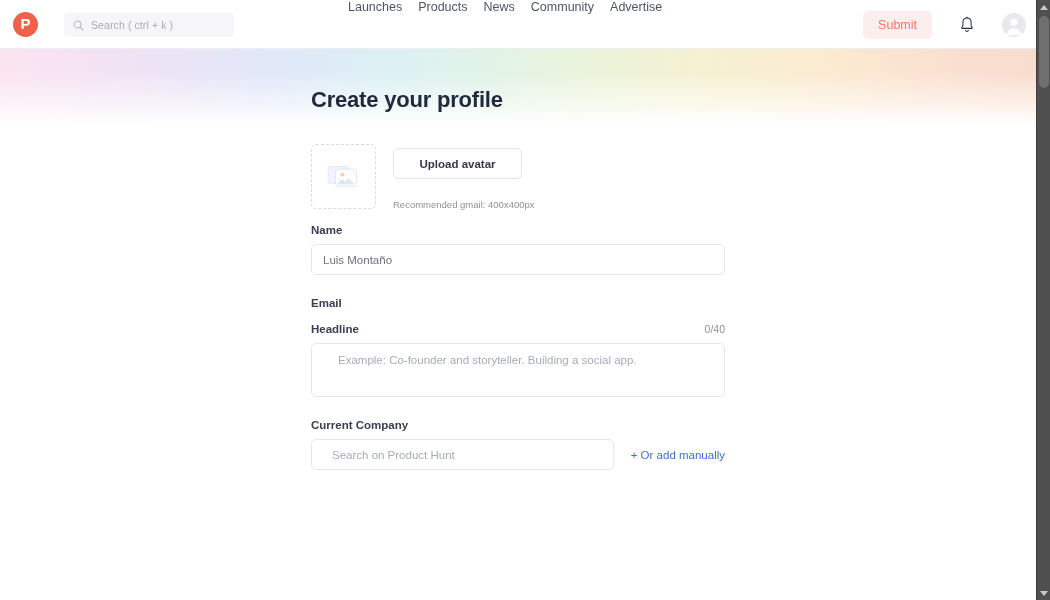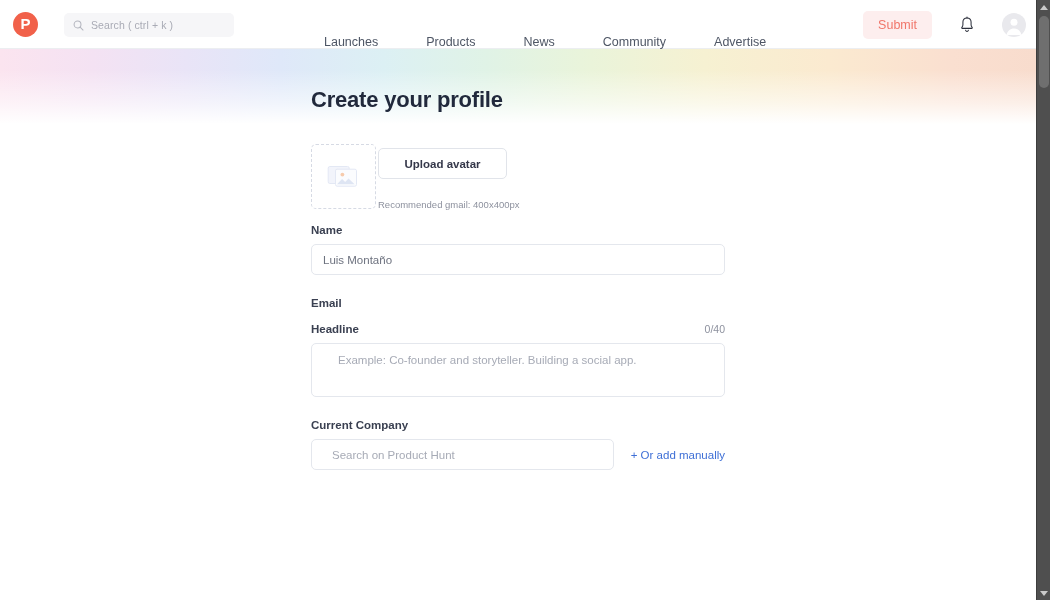--- a/index.html
+++ b/index.html
@@ -77,25 +77,25 @@
   .searchbox .mag svg { display: block; }
   .search-text {
     font-size: 10.5px;
     color: #a9abb5;
     letter-spacing: .1px;
     white-space: nowrap;
   }
 
   .navlinks {
     position: absolute;
-    left: 324px; top: 0;
+    left: 348px; top: 0;
     height: 49px;
     display: flex;
-    align-items: flex-end;
-    gap: 48px;
+    align-items: flex-start;
+    gap: 16px;
   }
   .navlinks a {
     font-size: 12.5px;
     color: #4e5665;
     text-decoration: none;
     white-space: nowrap;
   }
 
   .nav-right {
     position: absolute;
@@ -163,21 +163,21 @@
   .form {
     position: absolute;
     left: 311px;
     top: 0;
     width: 414px;
   }
 
   .avatar-row {
     display: flex;
     align-items: flex-start;
-    gap: 2px;
+    gap: 17px;
     padding-top: 20px;
   }
   .avatar-drop {
     width: 65px; height: 65px;
     border: 1px dashed #d6dae4;
     border-radius: 5px;
     display: flex;
     align-items: center;
     justify-content: center;
     background: #fff;

